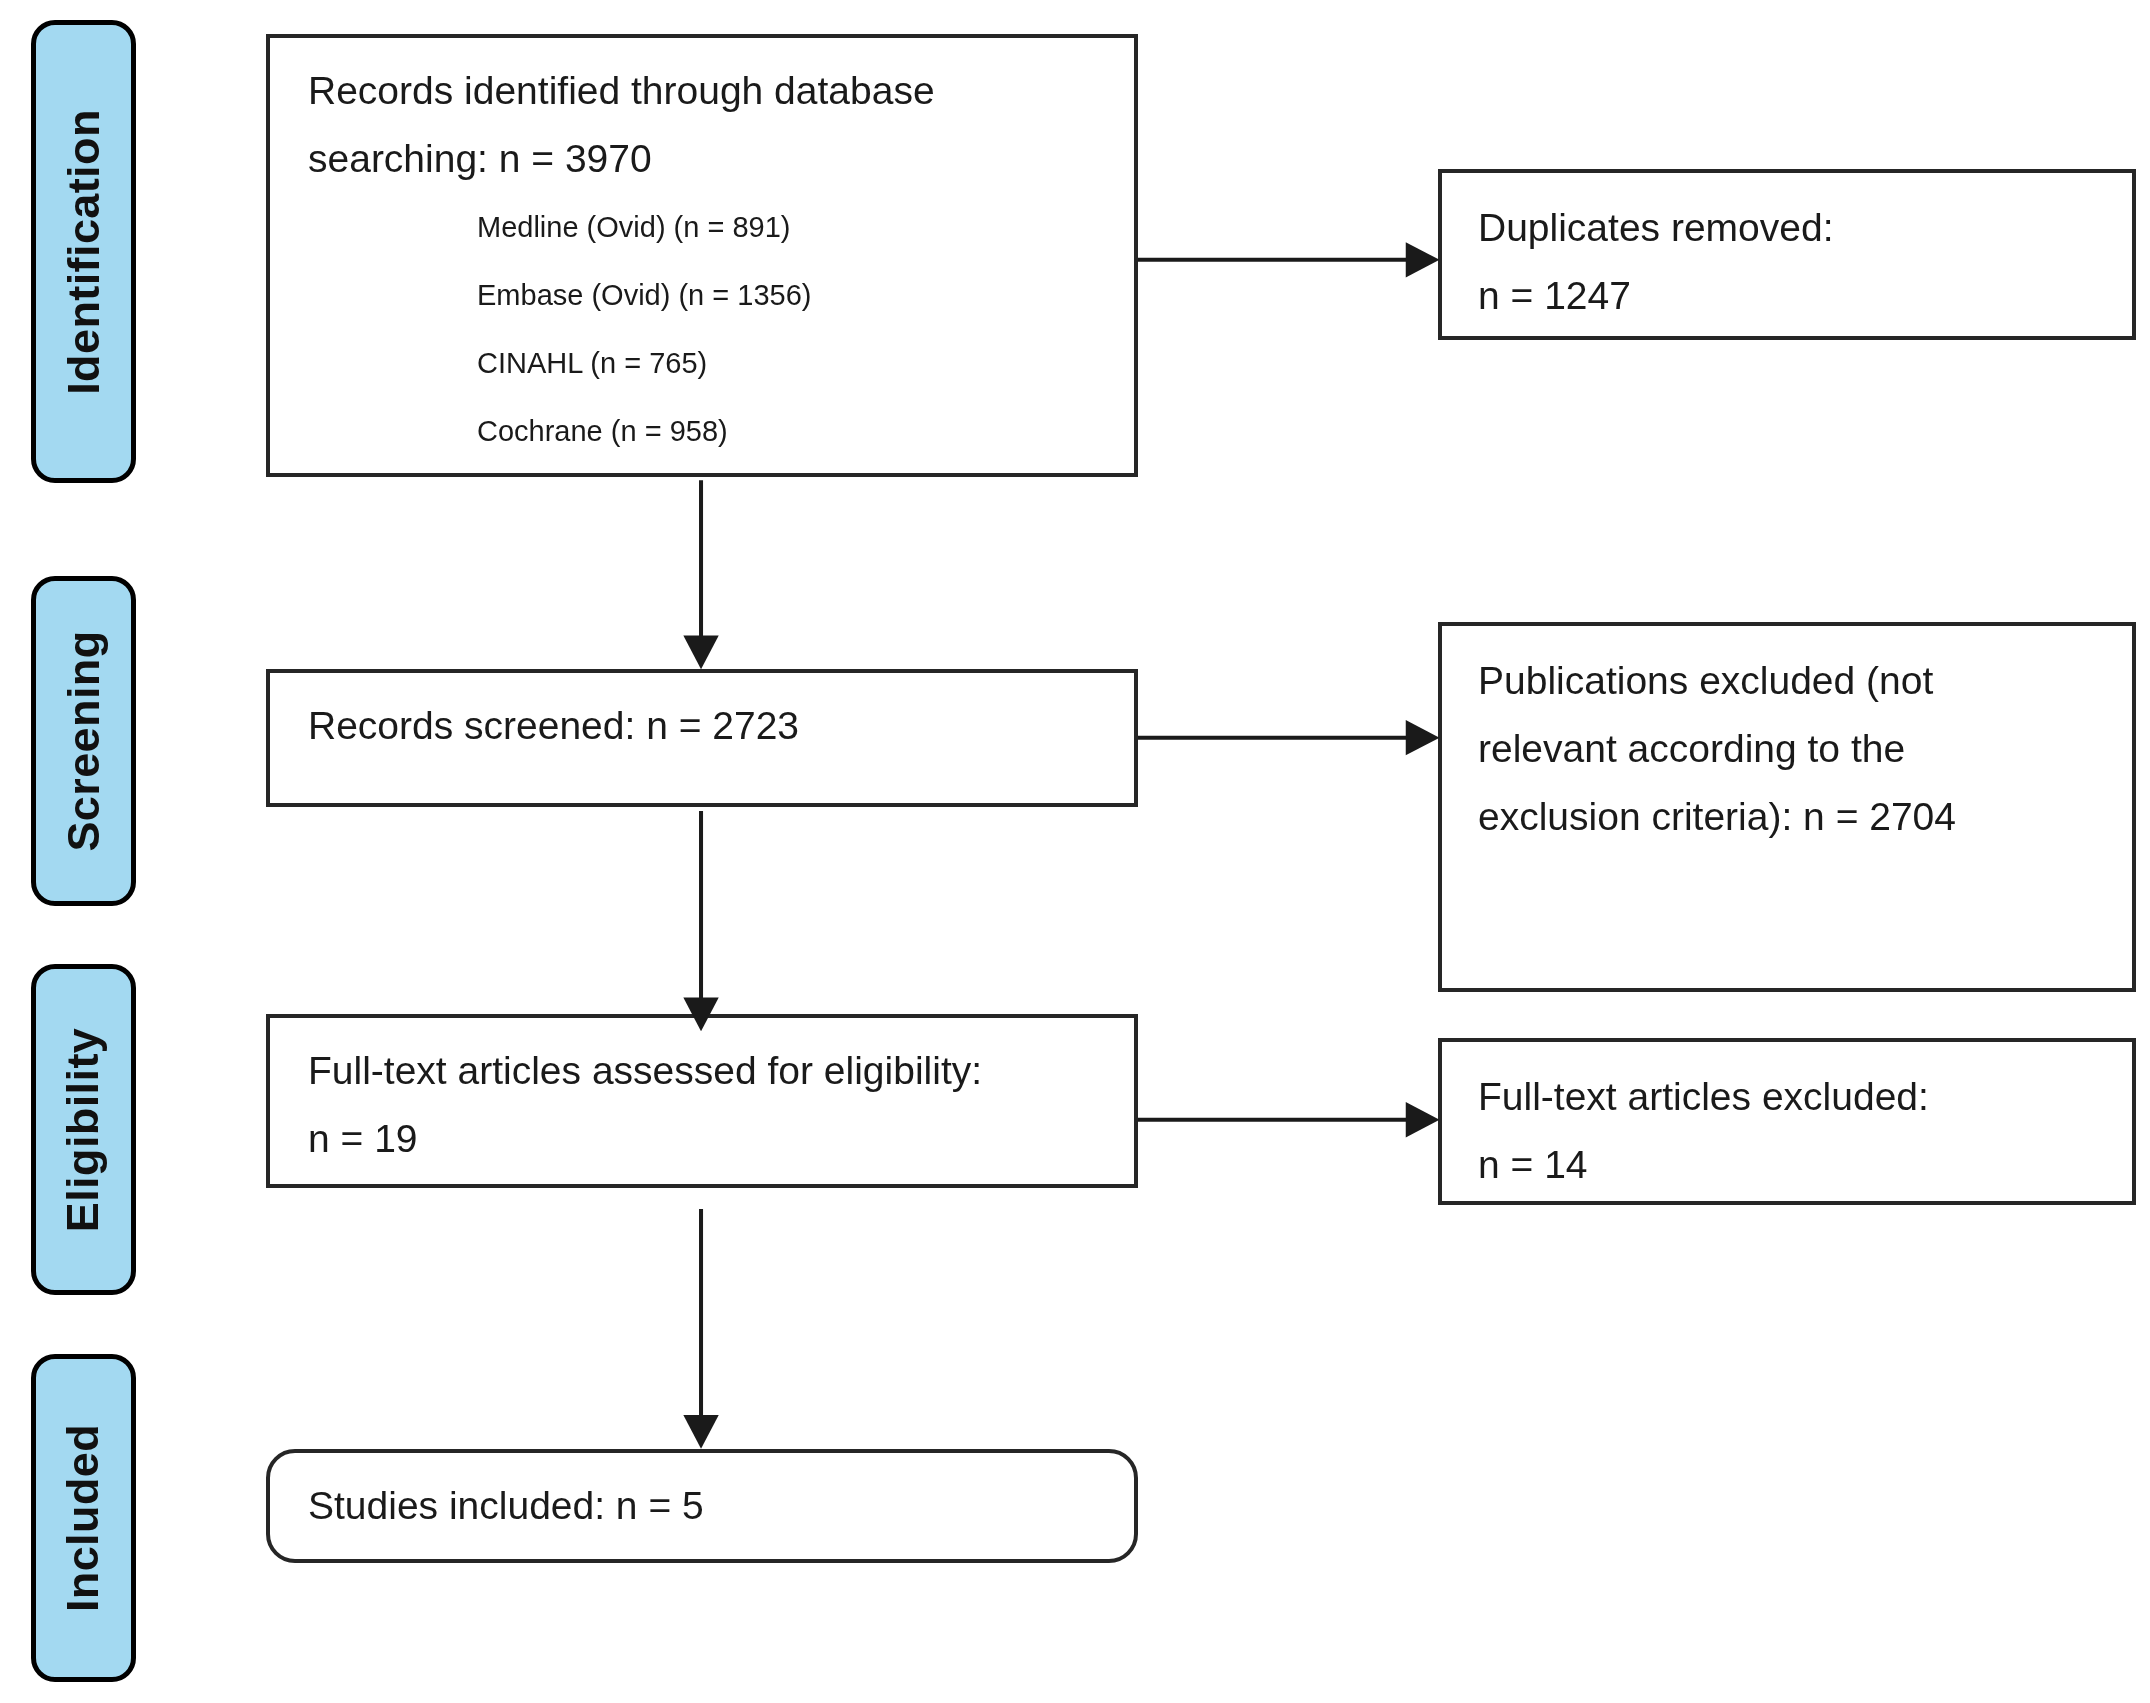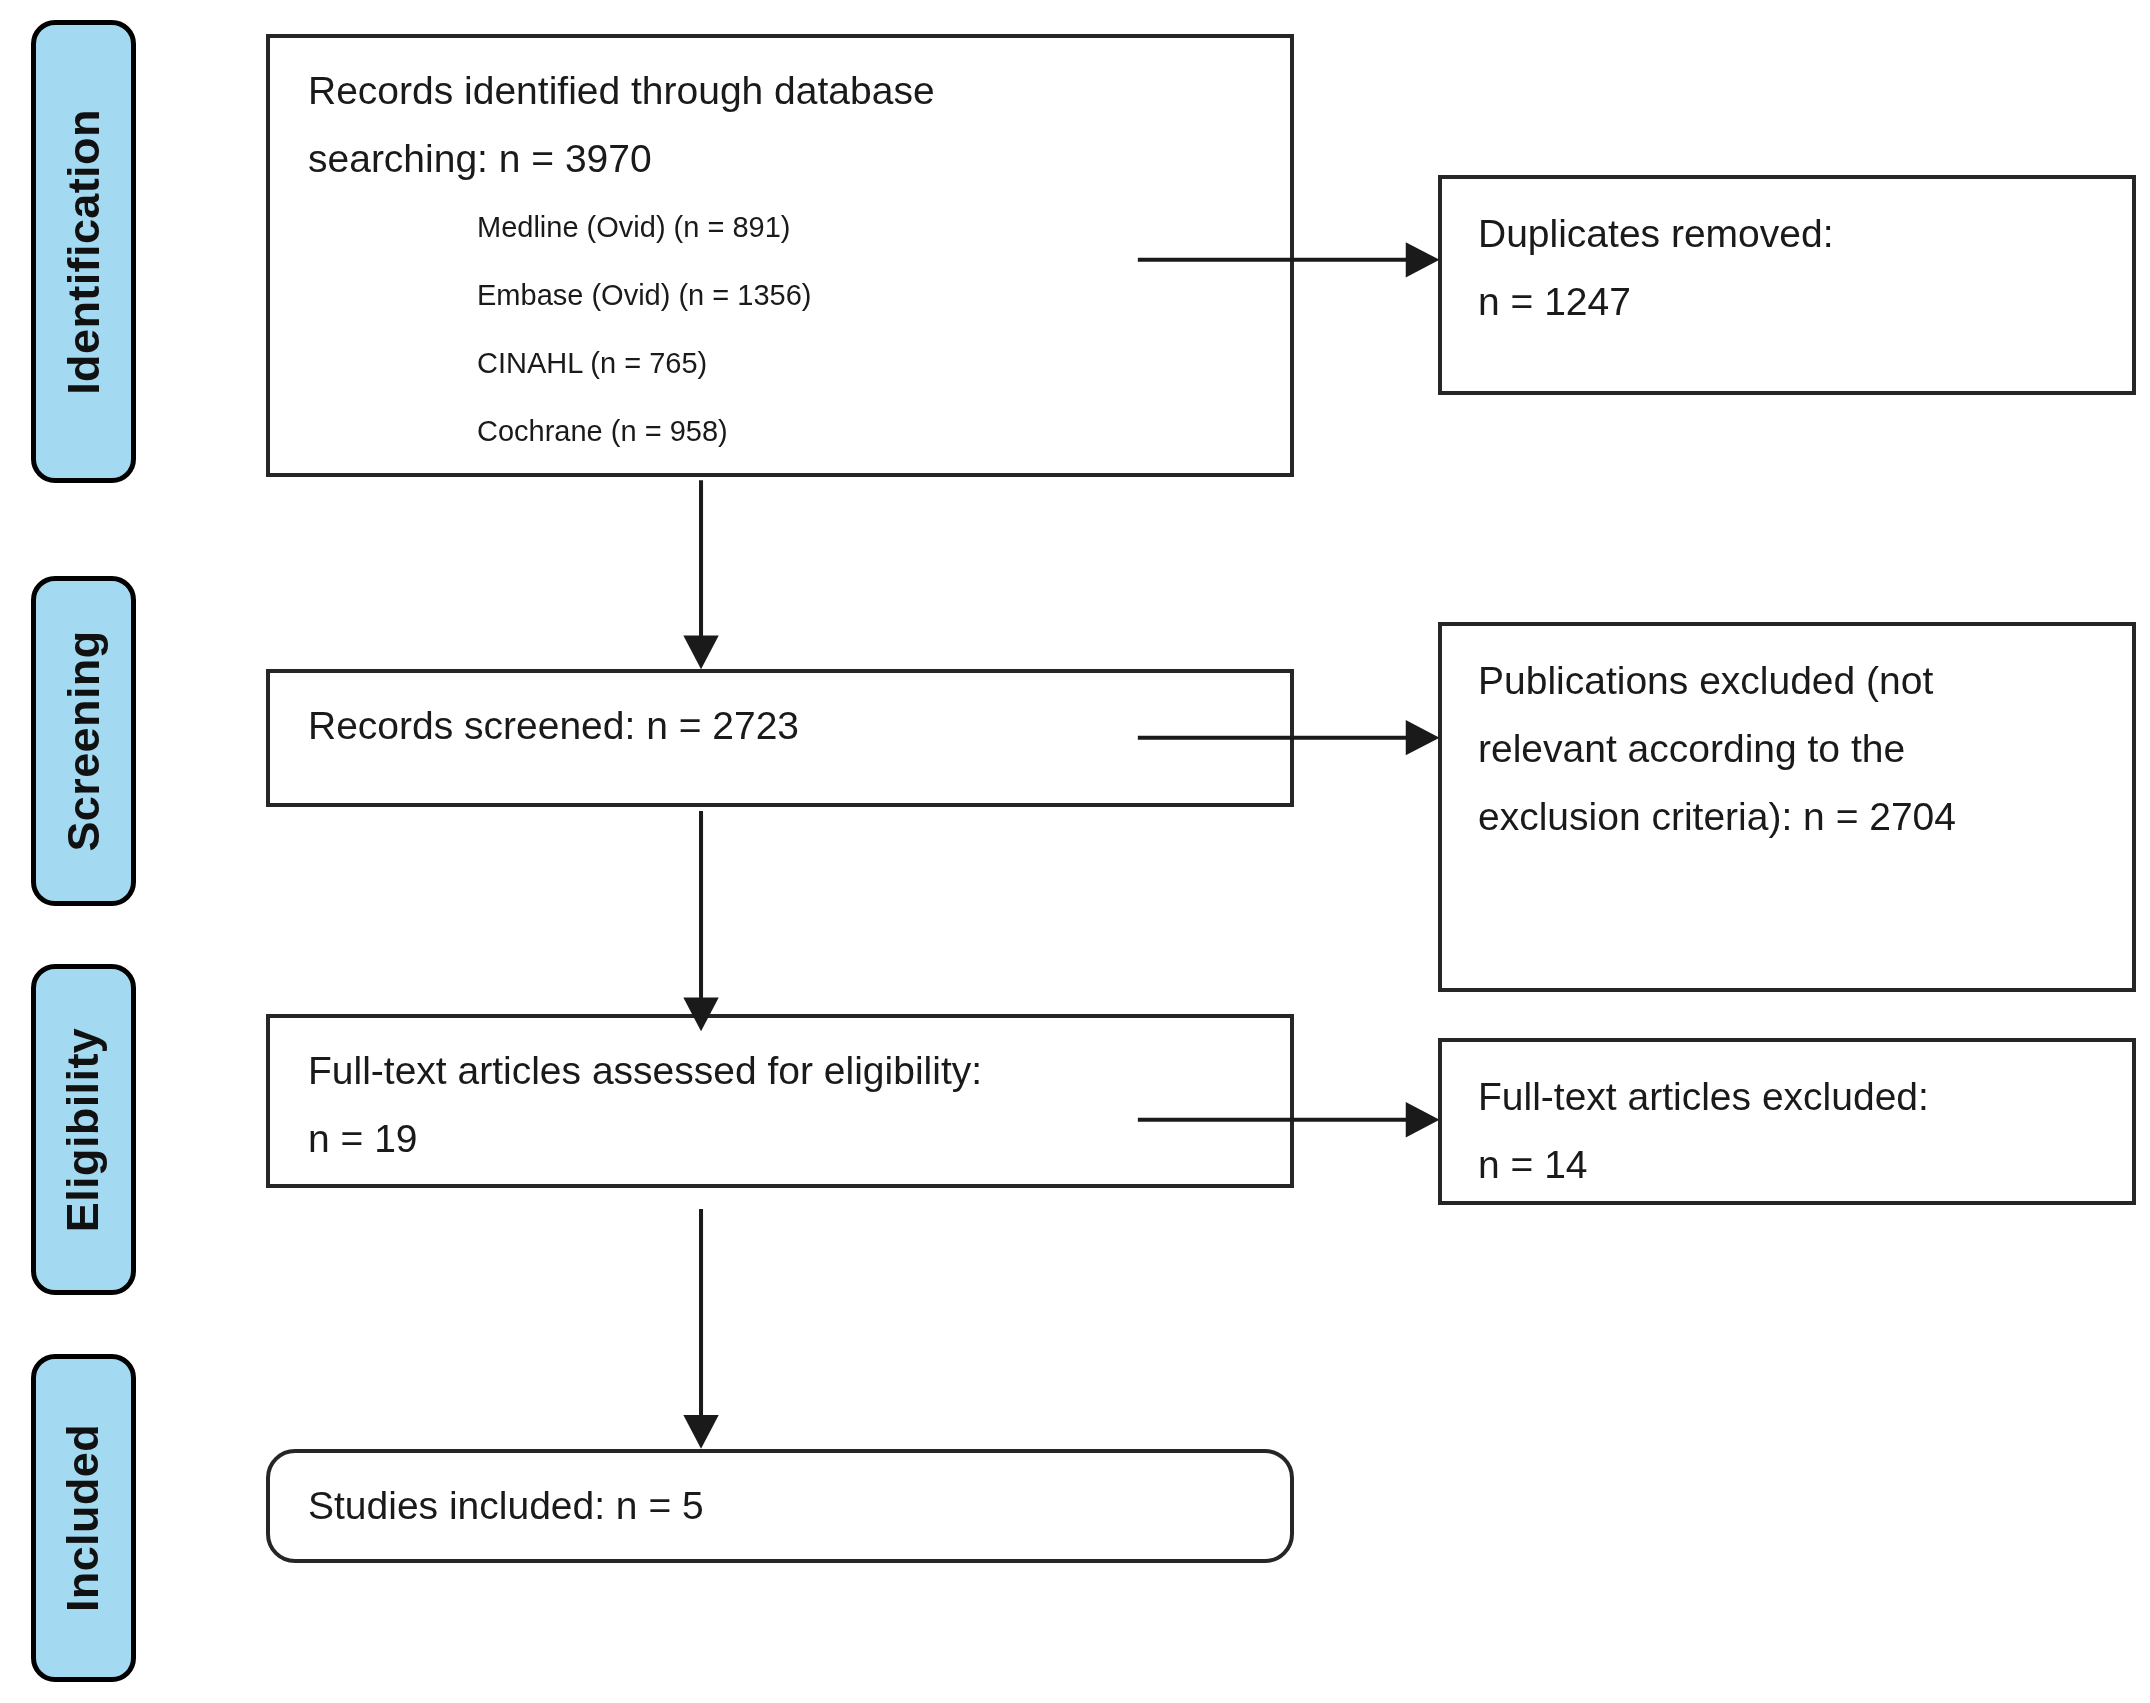--- a/index.html
+++ b/index.html
@@ -49,29 +49,29 @@
     position: absolute;
     box-sizing: border-box;
     background: var(--box-fill, #ffffff);
     border: 4px solid var(--box-border, #262626);
   }
   .box-text {
     white-space: pre-line;
     font-size: 39px;
     line-height: 68px;
   }
-  .main-box  { left: 266px;  width: 1028px; padding: 19.3px 29px 0 38px; }
+  .main-box  { left: 266px;  width: 872px; padding: 19.3px 29px 0 38px; }
   .side-box  { left: 1438px; width: 698px;  padding: 21px 29px 0 36px; }
 
   #main-box-0 { top: 34px;   height: 443px; }
   #main-box-1 { top: 669px;  height: 138px; }
   #main-box-2 { top: 1014px; height: 174px; }
   #main-box-3 { top: 1449px; height: 114px; border-radius: 29px; }
 
-  #side-box-0 { top: 175px;  height: 220px; }
+  #side-box-0 { top: 169px;  height: 171px; }
   #side-box-1 { top: 622px;  height: 370px; }
   #side-box-2 { top: 1038px; height: 167px; }
 
   .sub-item {
     margin-left: 169px;
     font-size: 29px;
     line-height: 68px;
   }
 
   

